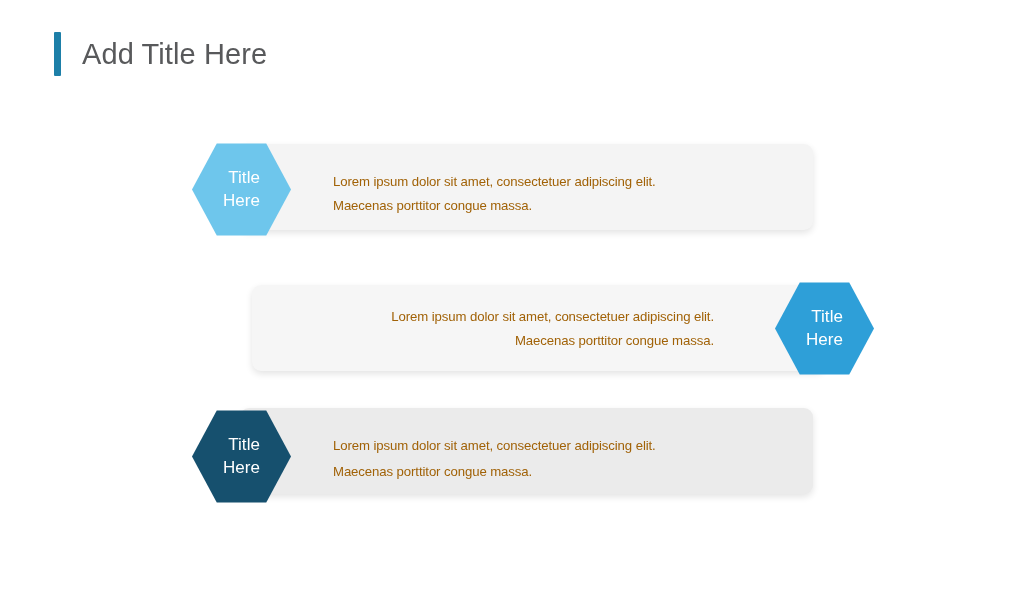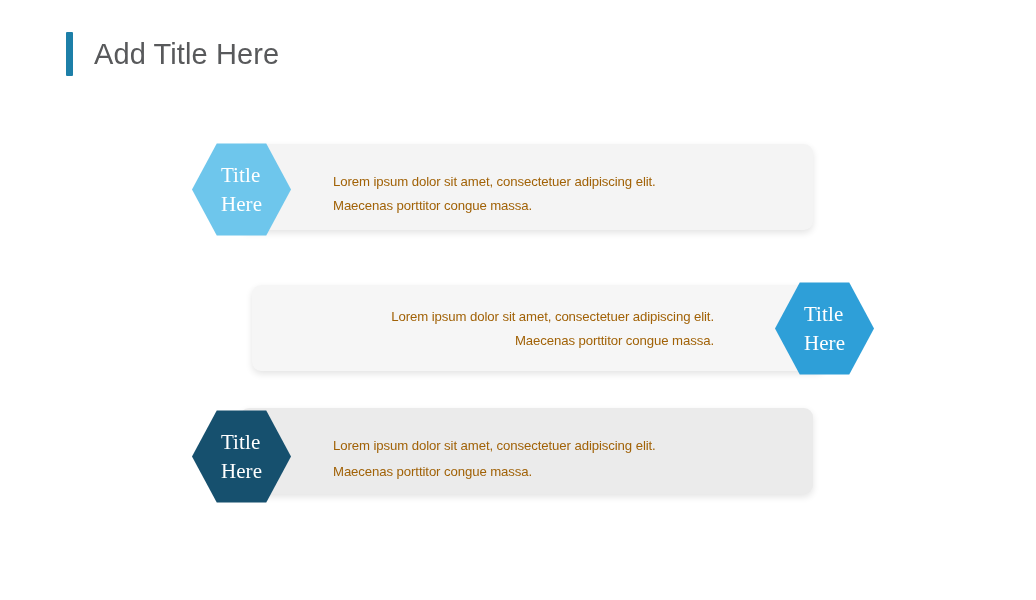--- a/index.html
+++ b/index.html
@@ -12,21 +12,21 @@
     height: 600px;
     position: relative;
     overflow: hidden;
     font-family: "Liberation Sans", sans-serif;
     -webkit-font-smoothing: antialiased;
   }
 
   
   .title-block {
     position: absolute;
-    left: 66px;
+    left: 54px;
     top: 31px;
     display: flex;
     align-items: center;
     height: 46px;
   }
   .title-accent-bar {
     width: 7px;
     height: 44px;
     background: #1D7FA8;
     border-radius: 1px;
@@ -66,26 +66,25 @@
   .hex {
     position: absolute;
     display: flex;
     align-items: center;
     justify-content: center;
     clip-path: polygon(25% 2.5%, 75% 2.5%, 100% 50%, 75% 97.5%, 25% 97.5%, 0% 50%);
     filter: drop-shadow(0 3px 5px rgba(0,0,0,0.16));
   }
   .hex-label {
     color: #ffffff;
-    font-size: 21px;
+    font-size: 17px;
     line-height: 1.35;
-    text-align: left;
+    text-align: right;
     letter-spacing: 0.1px;
     pointer-events: none;
-    font-family: Liberation Serif, serif;
   }
 
   
   #row1 { left: 0; top: 0; width: 1036px; height: 250px; }
   #panel1 {
     left: 240px;
     top: 144px;
     width: 573px;
     height: 86px;
     background: #F4F4F4;

